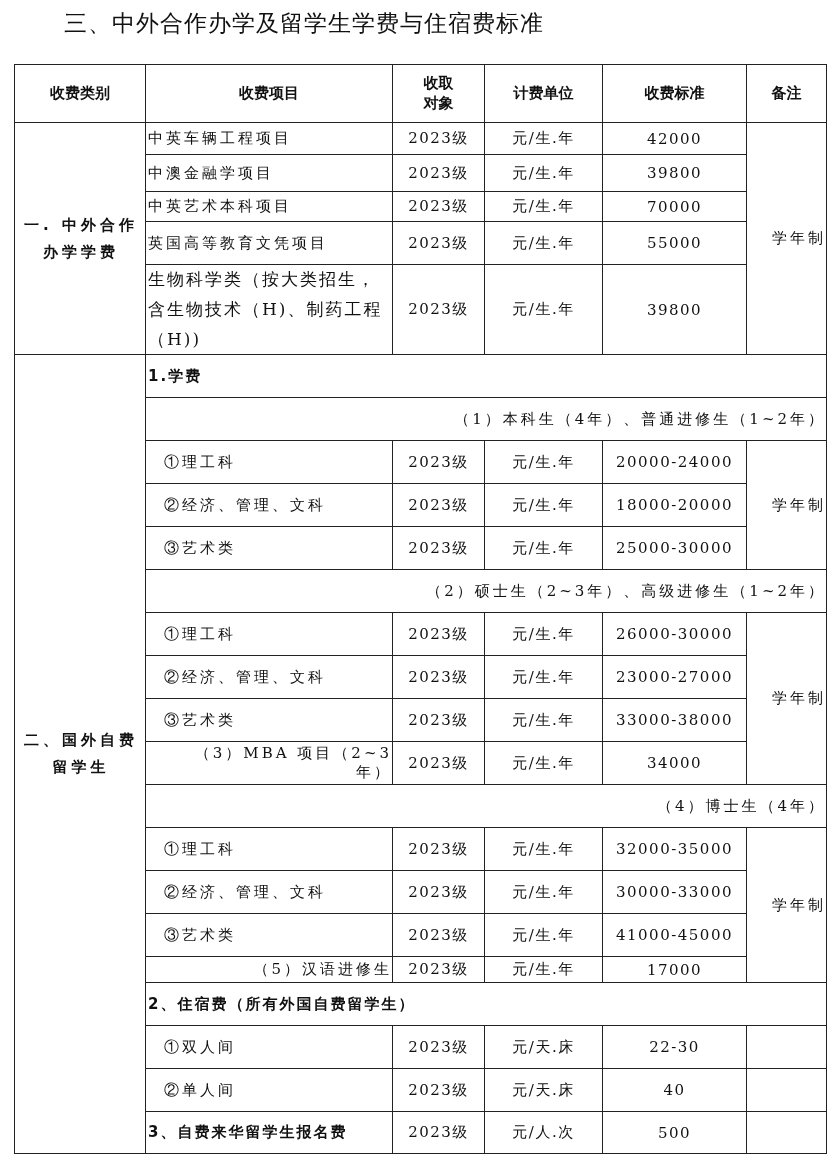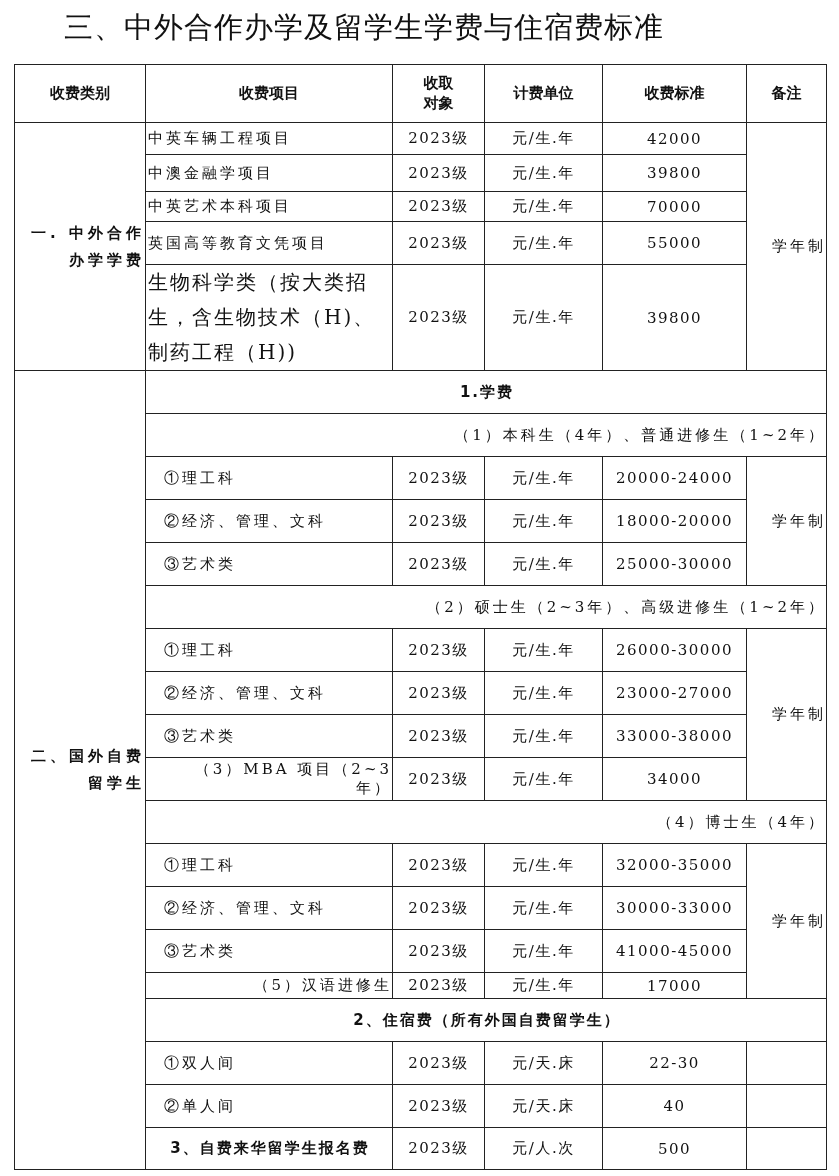--- a/index.html
+++ b/index.html
@@ -1,28 +1,28 @@
 <!DOCTYPE html>
 <html><head>
 <meta charset="utf-8">
 <style>
   html, body { margin: 0; padding: 0; background: #ffffff; }
   body { width: 839px; height: 1176px; position: relative; overflow: hidden;
          font-family: "DejaVu Serif", "Liberation Serif", serif; color: #111; }
   .title { position: absolute; left: 64px; top: 8px; font-family: Liberation Sans, sans-serif;
-           font-size: 29px; letter-spacing: 1px; color: #111; white-space: nowrap; }
+           font-size: 23px; letter-spacing: 1px; color: #111; white-space: nowrap; }
   table.fees { position: absolute; left: 14px; top: 64px; border-collapse: collapse; table-layout: fixed; width: 812px; }
   table.fees td, table.fees th { border: 1.5px solid #222; padding: 0; font-size: 15px; vertical-align: middle; }
   th { font-family: "DejaVu Sans", "Liberation Sans", sans-serif; font-weight: bold; font-size: 19px; text-align: center; line-height: 1.3; }
   .c { text-align: center; letter-spacing: 1.5px; }
   .l { text-align: left; padding-left: 2px !important; letter-spacing: 3px; }
   .sub { text-align: right; padding-left: 8px !important; letter-spacing: 3px; }
   .ind { text-align: left; padding-left: 18px !important; letter-spacing: 3px; }
-  .bold { font-family: "DejaVu Sans", "Liberation Sans", sans-serif; font-weight: bold; letter-spacing: 2px; text-align: center; padding-left: 2px !important; }
-  .cat { font-family: "DejaVu Sans", "Liberation Sans", sans-serif; font-weight: bold; font-size: 15px; text-align: right; letter-spacing: 4px; line-height: 1.8; padding-left: 2px !important; }
+  .bold { font-family: "DejaVu Sans", "Liberation Sans", sans-serif; font-weight: bold; letter-spacing: 2px; text-align: left; padding-left: 2px !important; }
+  .cat { font-family: "DejaVu Sans", "Liberation Sans", sans-serif; font-weight: bold; font-size: 15px; text-align: center; letter-spacing: 4px; line-height: 1.8; padding-left: 2px !important; }
   .note { text-align: right; letter-spacing: 3px; }
 </style>
 </head>
 <body>
 
 <div class="title">三、中外合作办学及留学生学费与住宿费标准</div>
 
 <table class="fees">
   <colgroup>
     <col style="width:131px">
@@ -62,21 +62,21 @@
     <td class="c">元/生.年</td>
     <td class="c">70000</td>
   </tr>
   <tr style="height:43px">
     <td class="l">英国高等教育文凭项目</td>
     <td class="c">2023级</td>
     <td class="c">元/生.年</td>
     <td class="c">55000</td>
   </tr>
   <tr style="height:58px">
-    <td class="l" style="line-height:1.75; font-size:20px; letter-spacing:2px;">生物科学类（按大类招生，含生物技术（H)、制药工程（H))</td>
+    <td class="l" style="line-height:1.75; font-size:17px; letter-spacing:2px;">生物科学类（按大类招生，含生物技术（H)、制药工程（H))</td>
     <td class="c">2023级</td>
     <td class="c">元/生.年</td>
     <td class="c">39800</td>
   </tr>
 
   <tr style="height:43px">
     <td rowspan="19" class="cat">二、国外自费留学生</td>
     <td colspan="5" class="bold">1.学费</td>
   </tr>
   <tr style="height:43px">

